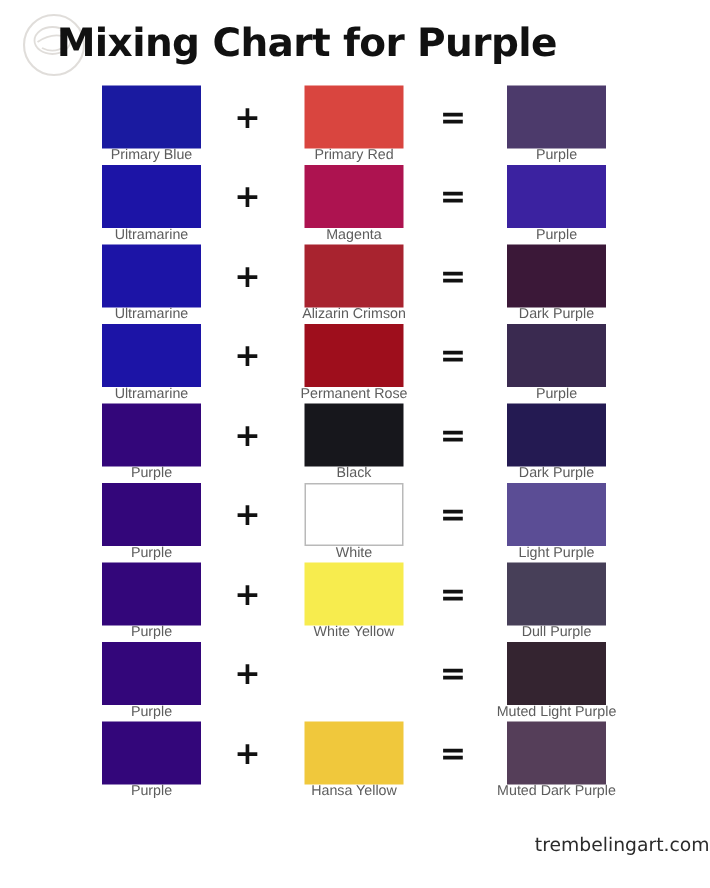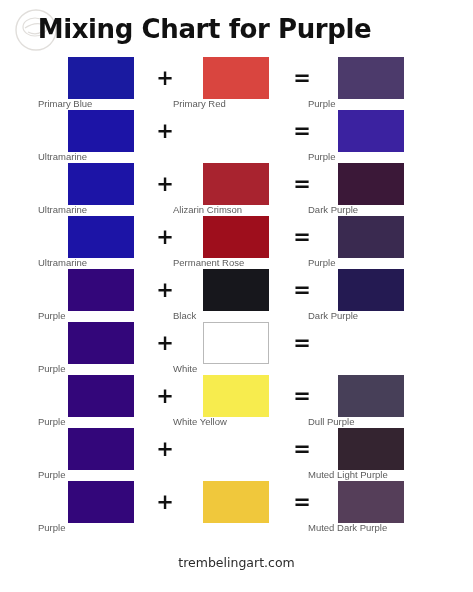--- a/index.html
+++ b/index.html
@@ -73,20 +73,21 @@
   .swatch.bordered {
     box-sizing: border-box;
     border: 1px solid #b9b9b9;
   }
 
   .swatch-label {
     position: absolute;
     left: -30px;
     width: 126px;
     top: 41px;
+    text-align: center;
     font-size: 9.5px;
     color: #5d5d5d;
     white-space: nowrap;
     font-family: "Liberation Sans", sans-serif;
   }
 
   
   .op {
     position: absolute;
     top: 9px;
@@ -100,21 +101,21 @@
   }
   .op-plus  { left: 150px; }
   .op-equal { left: 287px; }
 
   
   .footer {
     position: absolute;
     bottom: 22px;
     left: 0;
     width: 473px;
-    text-align: center;
+    text-align: right;
     font-size: 12.5px;
     color: #2b2b2b;
     font-family: "DejaVu Sans", sans-serif;
   }
 </style>
 </head>
 <body>
 
 <div class="logo">
   <svg width="44" height="44" viewBox="0 0 44 44" aria-hidden="true">
@@ -143,20 +144,24 @@
         <div class="swatch-label">Purple</div>
       </div>
       <div class="op op-plus">+</div>
       <div class="op op-equal">=</div>
     </div>
     <div class="row">
       <div class="cell cell-a">
         <div class="swatch" style="background: rgb(28, 20, 166);"></div>
         <div class="swatch-label">Ultramarine</div>
       </div>
+      <div class="cell cell-b">
+        <div class="swatch" style="background: rgb(173, 19, 80);"></div>
+        <div class="swatch-label">Magenta</div>
+      </div>
       <div class="cell cell-c">
         <div class="swatch" style="background: rgb(59, 34, 160);"></div>
         <div class="swatch-label">Purple</div>
       </div>
       <div class="op op-plus">+</div>
       <div class="op op-equal">=</div>
     </div>
     <div class="row">
       <div class="cell cell-a">
         <div class="swatch" style="background: rgb(28, 20, 166);"></div>
@@ -207,20 +212,24 @@
     </div>
     <div class="row">
       <div class="cell cell-a">
         <div class="swatch" style="background: rgb(51, 6, 122);"></div>
         <div class="swatch-label">Purple</div>
       </div>
       <div class="cell cell-b">
         <div class="swatch bordered" style="background: rgb(255, 255, 255);"></div>
         <div class="swatch-label">White</div>
       </div>
+      <div class="cell cell-c">
+        <div class="swatch" style="background: rgb(91, 77, 149);"></div>
+        <div class="swatch-label">Light Purple</div>
+      </div>
       <div class="op op-plus">+</div>
       <div class="op op-equal">=</div>
     </div>
     <div class="row">
       <div class="cell cell-a">
         <div class="swatch" style="background: rgb(51, 6, 122);"></div>
         <div class="swatch-label">Purple</div>
       </div>
       <div class="cell cell-b">
         <div class="swatch" style="background: rgb(247, 236, 78);"></div>
@@ -245,20 +254,21 @@
       <div class="op op-plus">+</div>
       <div class="op op-equal">=</div>
     </div>
     <div class="row">
       <div class="cell cell-a">
         <div class="swatch" style="background: rgb(51, 6, 122);"></div>
         <div class="swatch-label">Purple</div>
       </div>
       <div class="cell cell-b">
         <div class="swatch" style="background: rgb(240, 200, 60);"></div>
+        <div class="swatch-label">Hansa Yellow</div>
       </div>
       <div class="cell cell-c">
         <div class="swatch" style="background: rgb(85, 62, 89);"></div>
         <div class="swatch-label">Muted Dark Purple</div>
       </div>
       <div class="op op-plus">+</div>
       <div class="op op-equal">=</div>
     </div>
   </div>
 

